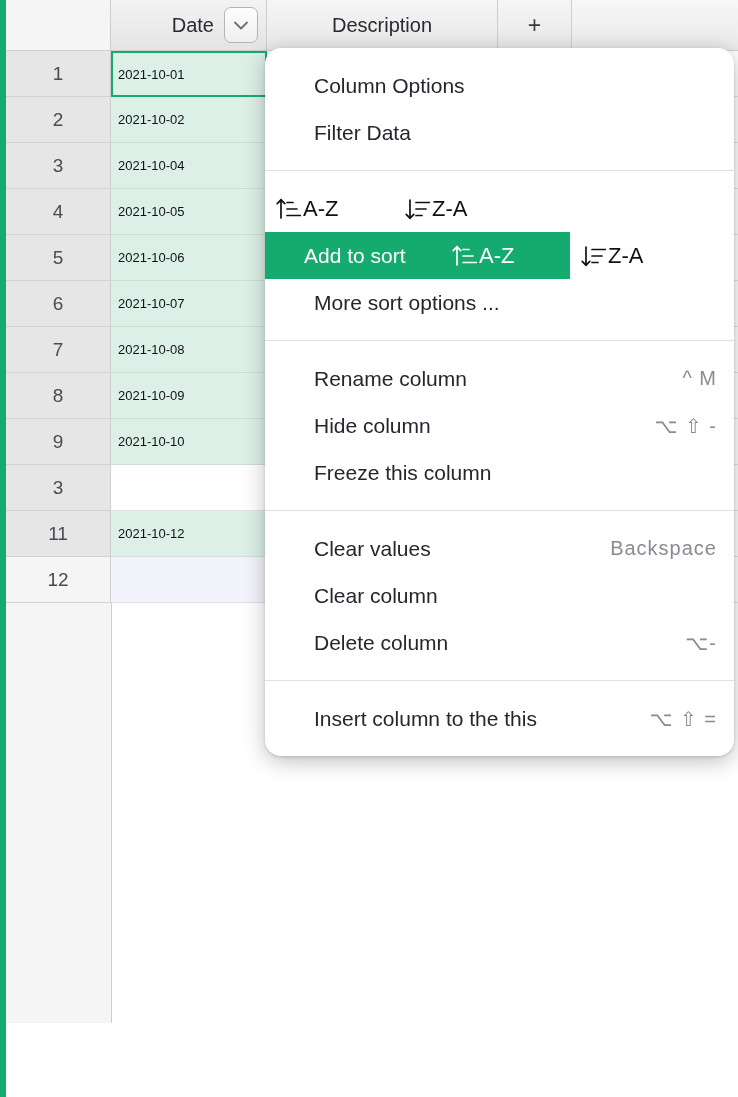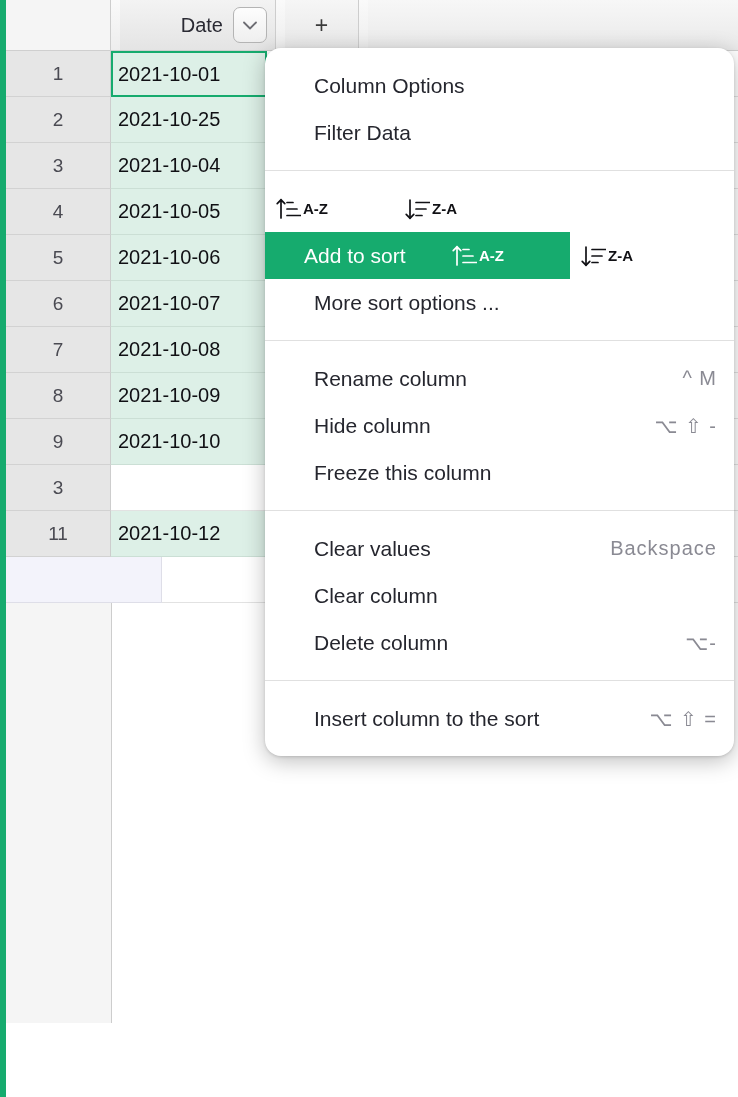--- a/index.html
+++ b/index.html
@@ -37,21 +37,20 @@
   #header-row {
     position: absolute;
     left: 6px; top: 0;
     height: 51px;
     width: 732px;
     display: flex;
     align-items: stretch;
     background: linear-gradient(180deg, #fafafa 0%, #ededed 100%);
     border-bottom: 1px solid #cfcfcf;
     box-sizing: border-box;
-    gap: 9px;
   }
   .hdr-cell {
     position: relative;
     display: flex;
     align-items: center;
     box-sizing: border-box;
     border-right: 1px solid #cdcdcd;
     font-size: 20px;
     color: #2a2a33;
   }
@@ -126,21 +125,21 @@
   }
   .cell-date {
     width: 156px;
     box-sizing: border-box;
     background: #ddf0e7;
     border-bottom: 1px solid #cbdfd5;
     border-right: 1px solid #cbdfd5;
     display: flex;
     align-items: center;
     padding-left: 7px;
-    font-size: 20px;
+    font-size: 13px;
     color: #101014;
     white-space: nowrap;
     cursor: cell;
   }
   .cell-desc {
     width: 231px;
     box-sizing: border-box;
     background: #ffffff;
     border-bottom: 1px solid #e2e2e2;
     border-right: 1px solid #e2e2e2;
@@ -228,25 +227,24 @@
     padding-left: 49px;
     width: 176px;
     box-sizing: border-box;
     flex: none;
   }
   .sort-btn {
     display: flex;
     align-items: center;
     height: 100%;
     padding: 0 10px;
-    font-size: 15px;
+    font-size: 22px;
     color: #111115;
     cursor: pointer;
     white-space: nowrap;
-    font-weight: bold;
   }
   .sort-btn .sicon {
     display: inline-block;
     margin-right: 2px;
   }
   .sort-btn.wide { width: 129px; box-sizing: border-box; }
   .sort-row.highlighted .sort-label,
   .sort-row.highlighted .sort-btn.active {
     background: #16ab6e;
     color: #ffffff;
@@ -272,39 +270,42 @@
 
     <div class="hdr-cell" id="hdr-date">
       <span id="hdr-date-label">Date</span>
       <span id="date-dropdown-btn">
         <svg class="ico" width="16" height="11" viewBox="0 0 16 11">
           <path d="M2 2.5 L8 8.5 L14 2.5" fill="none" stroke="#6d6d73" stroke-width="1.8" stroke-linecap="round" stroke-linejoin="round"></path>
         </svg>
       </span>
     </div>
 
+    <div class="hdr-cell" id="hdr-desc">
+      <span>Description</span>
+    </div>
 
     <div class="hdr-cell" id="hdr-plus">
       <span>+</span>
     </div>
 
     <div class="hdr-cell" id="hdr-filler"></div>
   </div>
 
   <div id="grid-body">
     <div id="rows-container">
         <div class="grid-row selected">
           <div class="rownum">1</div>
           <div class="cell-date">2021-10-01</div>
           <div class="cell-desc"></div>
           <div class="cell-rest"></div>
         </div>
         <div class="grid-row">
           <div class="rownum">2</div>
-          <div class="cell-date">2021-10-25</div>
+          <div class="cell-date">2021-10-02</div>
           <div class="cell-desc"></div>
           <div class="cell-rest"></div>
         </div>
         <div class="grid-row">
           <div class="rownum">3</div>
           <div class="cell-date">2021-10-04</div>
           <div class="cell-desc"></div>
           <div class="cell-rest"></div>
         </div>
         <div class="grid-row">
@@ -348,20 +349,21 @@
           <div class="cell-desc"></div>
           <div class="cell-rest"></div>
         </div>
         <div class="grid-row">
           <div class="rownum">11</div>
           <div class="cell-date">2021-10-12</div>
           <div class="cell-desc"></div>
           <div class="cell-rest"></div>
         </div>
         <div class="grid-row empty">
+          <div class="rownum">12</div>
           <div class="cell-date"></div>
           <div class="cell-desc"></div>
           <div class="cell-rest"></div>
         </div>
       </div>
     <div id="below-table">
       <div id="below-rownum"></div>
       <div id="below-rest"></div>
     </div>
   </div>
@@ -464,17 +466,17 @@
       <div class="menu-item">
         <span class="menu-label">Clear column</span>
       </div>
       <div class="menu-item">
         <span class="menu-label">Delete column</span>
         <span class="menu-shortcut">⌥-</span>
       </div>
     </div>
     <div class="menu-group">
       <div class="menu-item">
-        <span class="menu-label">Insert column to the sort</span>
+        <span class="menu-label">Insert column to the this</span>
         <span class="menu-shortcut">⌥ ⇧ =</span>
       </div>
     </div>
   </div>
 
 </body></html>

